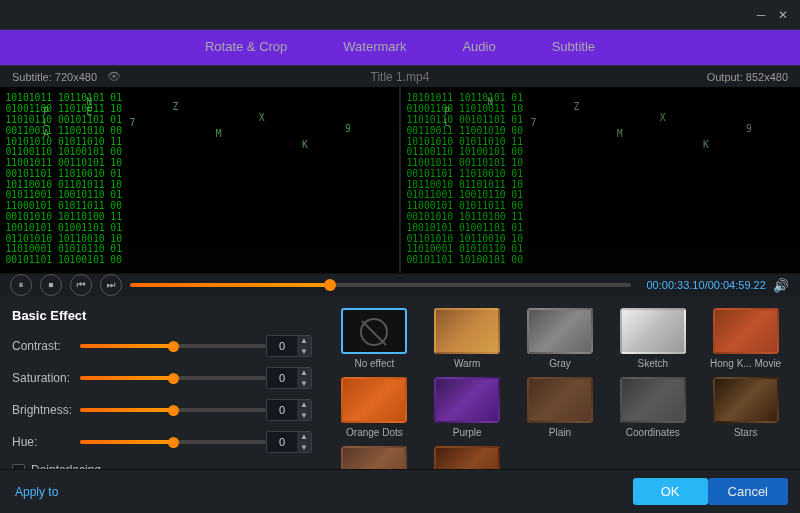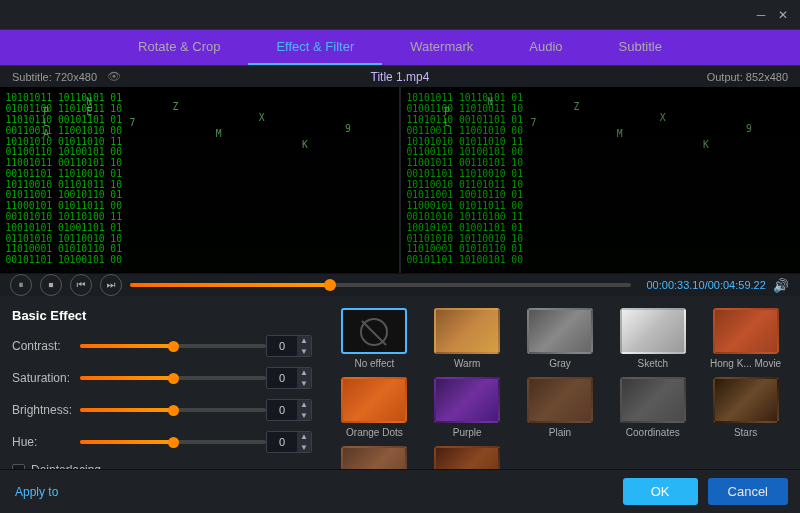--- a/index.html
+++ b/index.html
@@ -73,21 +73,21 @@
       align-items: center;
       background: #1a1d22;
       padding: 4px 12px;
       font-size: 11px;
       color: #999;
     }
     .preview-label-bar .center-title {
       position: absolute;
       left: 50%;
       transform: translateX(-50%);
-      color: #c4b5fd;
+      color: #737373;
       font-size: 12px;
     }
     .preview-label-bar .eye-icon {
       color: #777;
       cursor: pointer;
       margin-left: 6px;
     }
 
     .video-panels {
       display: flex;
@@ -374,21 +374,20 @@
     }
 
     
     .footer {
       display: flex;
       justify-content: flex-end;
       align-items: center;
       padding: 8px 12px;
       background: #1e2227;
       border-top: 1px solid #111;
-      gap: 10px;
       position: absolute;
       bottom: 0;
       right: 0;
       left: 0;
     }
     .btn-ok {
       padding: 6px 28px;
       background: #29b6f6;
       border: none;
       color: #fff;
@@ -425,21 +424,20 @@
 </head>
 <body>
 
 <div class="title-bar">
   <div class="title-bar-btn">─</div>
   <div class="title-bar-btn">✕</div>
 </div>
 
 <div class="tabs">
   <div class="tab">Rotate &amp; Crop</div>
-  <div class="tab active">Effect &amp; Filter</div>
   <div class="tab">Watermark</div>
   <div class="tab">Audio</div>
   <div class="tab">Subtitle</div>
 </div>
 
 <div class="content">
 
   <div class="preview-label-bar" style="position:relative; height:26px;">
     <div style="display:flex;align-items:center;gap:4px;">
       <span>Subtitle: 720x480</span>

